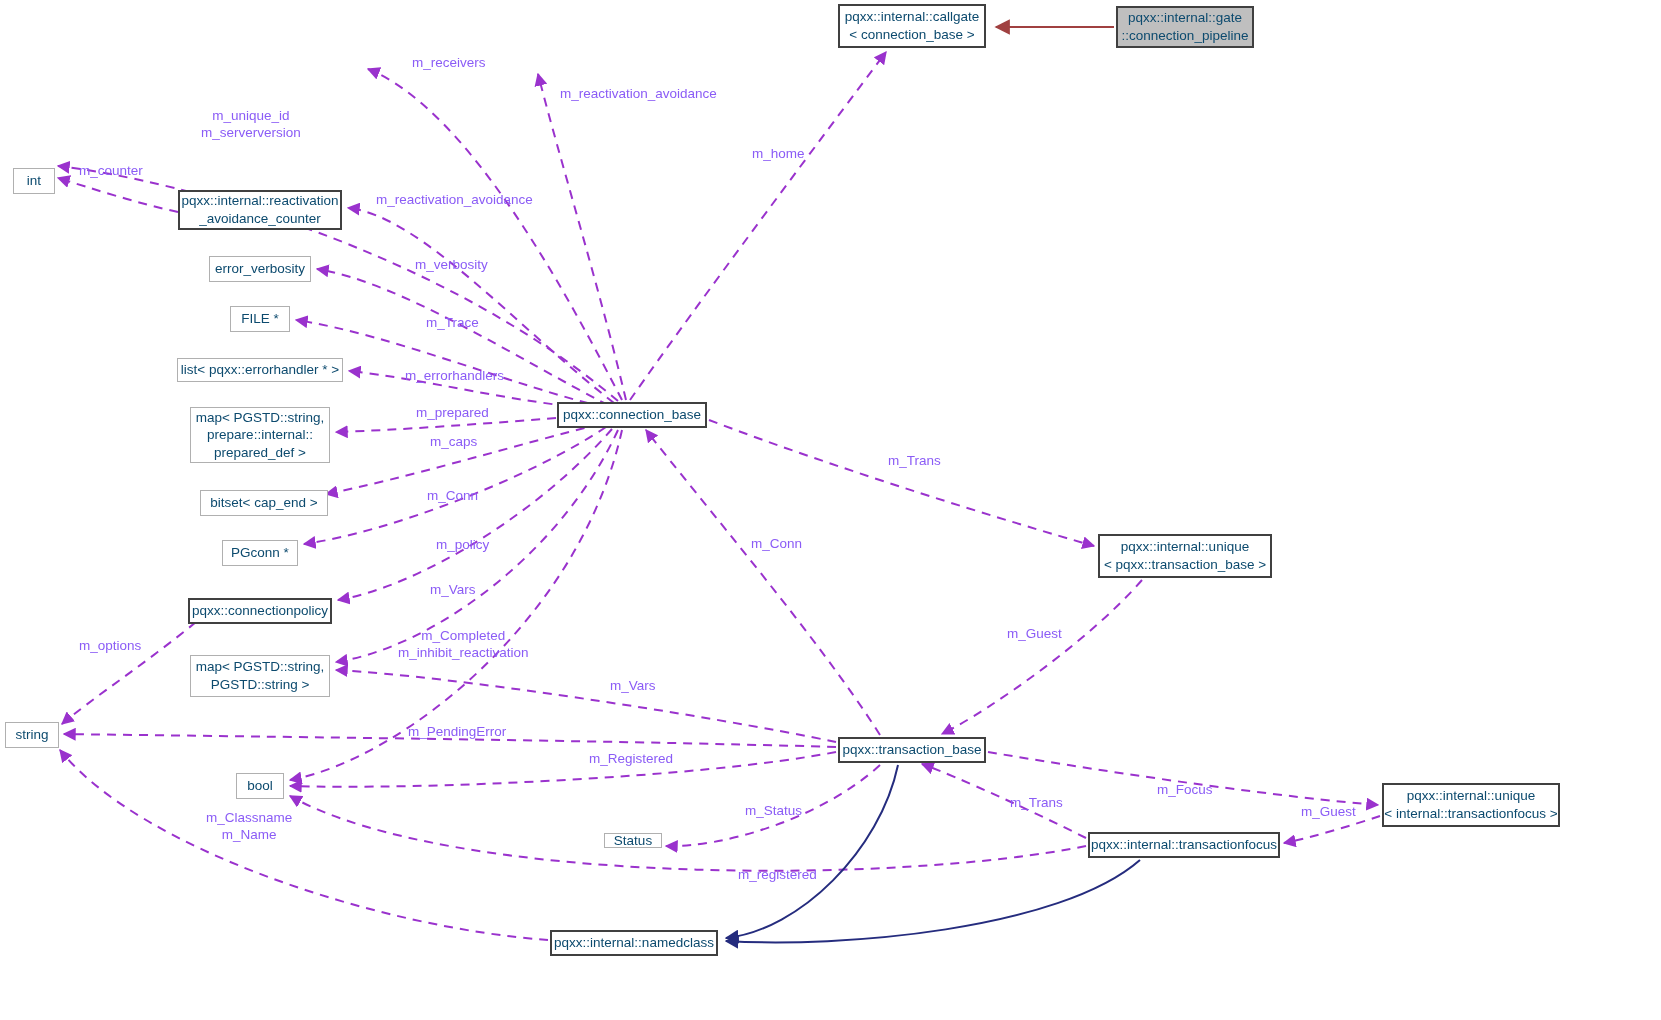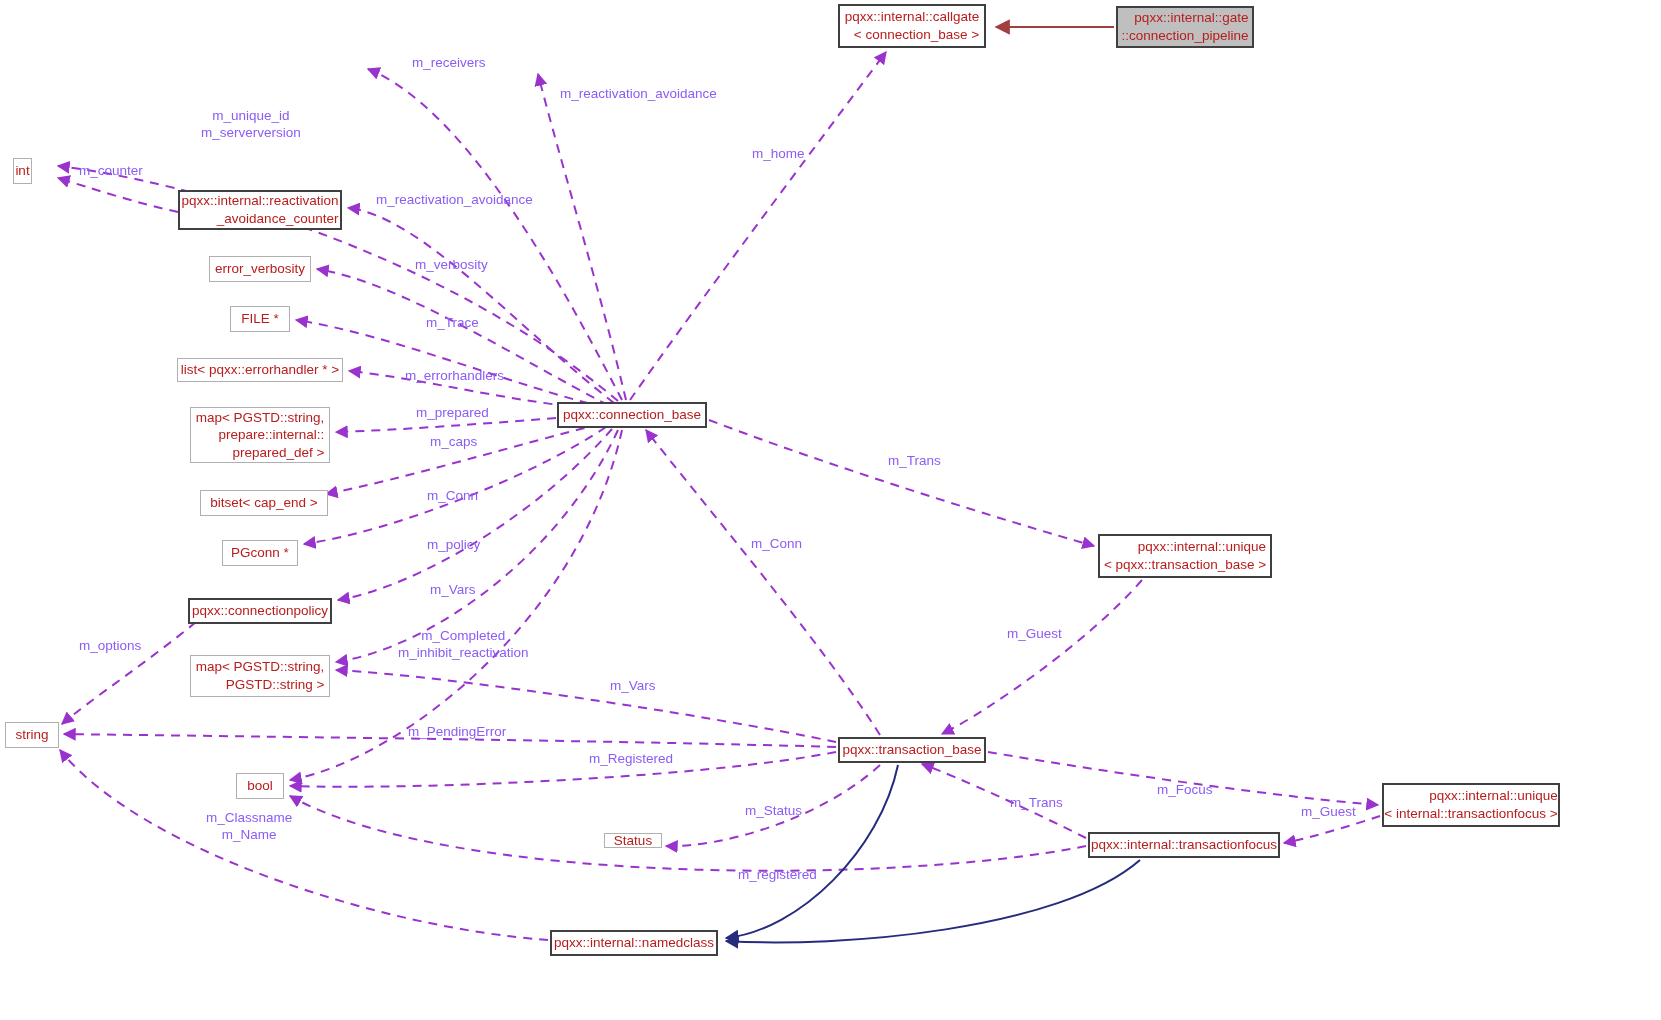--- a/index.html
+++ b/index.html
@@ -23,24 +23,24 @@
     width: 1661px;
     height: 1020px;
     pointer-events: none;
   }
   .node {
     position: absolute;
     box-sizing: border-box;
     display: flex;
     align-items: center;
     justify-content: center;
-    text-align: right;
+    text-align: center;
     font-size: 13.5px;
     line-height: 1.30;
-    color: #b91c1c;
+    color: #0c4a6e;
     background: #ffffff;
     border: 1px solid #b0b0b0;
     white-space: pre;
     padding: 2px 6px;
   }
   .node.bold {
     border: 2px solid #404040;
   }
   .node.highlight {
     background: #bfbfbf;
@@ -146,21 +146,21 @@
     </g>
   </svg>
 
   <div class="node bold" style="left:838px; top:4px; width:148px; height:44px;">pqxx::internal::callgate
 &lt; connection_base &gt;</div>
 
   <div class="node highlight" style="left:1116px; top:6px; width:138px; height:42px;">pqxx::internal::gate
 ::connection_pipeline</div>
 
 
-  <div class="node" style="left:13px; top:158px; width:19px; height:26px;">int</div>
+  <div class="node" style="left:13px; top:168px; width:42px; height:26px;">int</div>
 
   <div class="node bold" style="left:178px; top:190px; width:164px; height:40px;">pqxx::internal::reactivation
 _avoidance_counter</div>
 
   <div class="node" style="left:209px; top:256px; width:102px; height:26px;">error_verbosity</div>
 
   <div class="node" style="left:230px; top:306px; width:60px; height:26px;">FILE *</div>
 
   <div class="node" style="left:177px; top:358px; width:166px; height:24px;">list&lt; pqxx::errorhandler * &gt;</div>
 
@@ -215,21 +215,21 @@
   <div class="edge-label" style="left:426px; top:315px;">m_Trace</div>
 
   <div class="edge-label" style="left:405px; top:368px;">m_errorhandlers</div>
 
   <div class="edge-label" style="left:416px; top:405px;">m_prepared</div>
 
   <div class="edge-label" style="left:430px; top:434px;">m_caps</div>
 
   <div class="edge-label" style="left:427px; top:488px;">m_Conn</div>
 
-  <div class="edge-label" style="left:427px; top:537px;">m_policy</div>
+  <div class="edge-label" style="left:436px; top:537px;">m_policy</div>
 
   <div class="edge-label" style="left:430px; top:582px;">m_Vars</div>
 
   <div class="edge-label" style="left:398px; top:628px; text-align:center;">m_Completed
 m_inhibit_reactivation</div>
 
   <div class="edge-label" style="left:79px; top:638px;">m_options</div>
 
   <div class="edge-label" style="left:610px; top:678px;">m_Vars</div>
 

